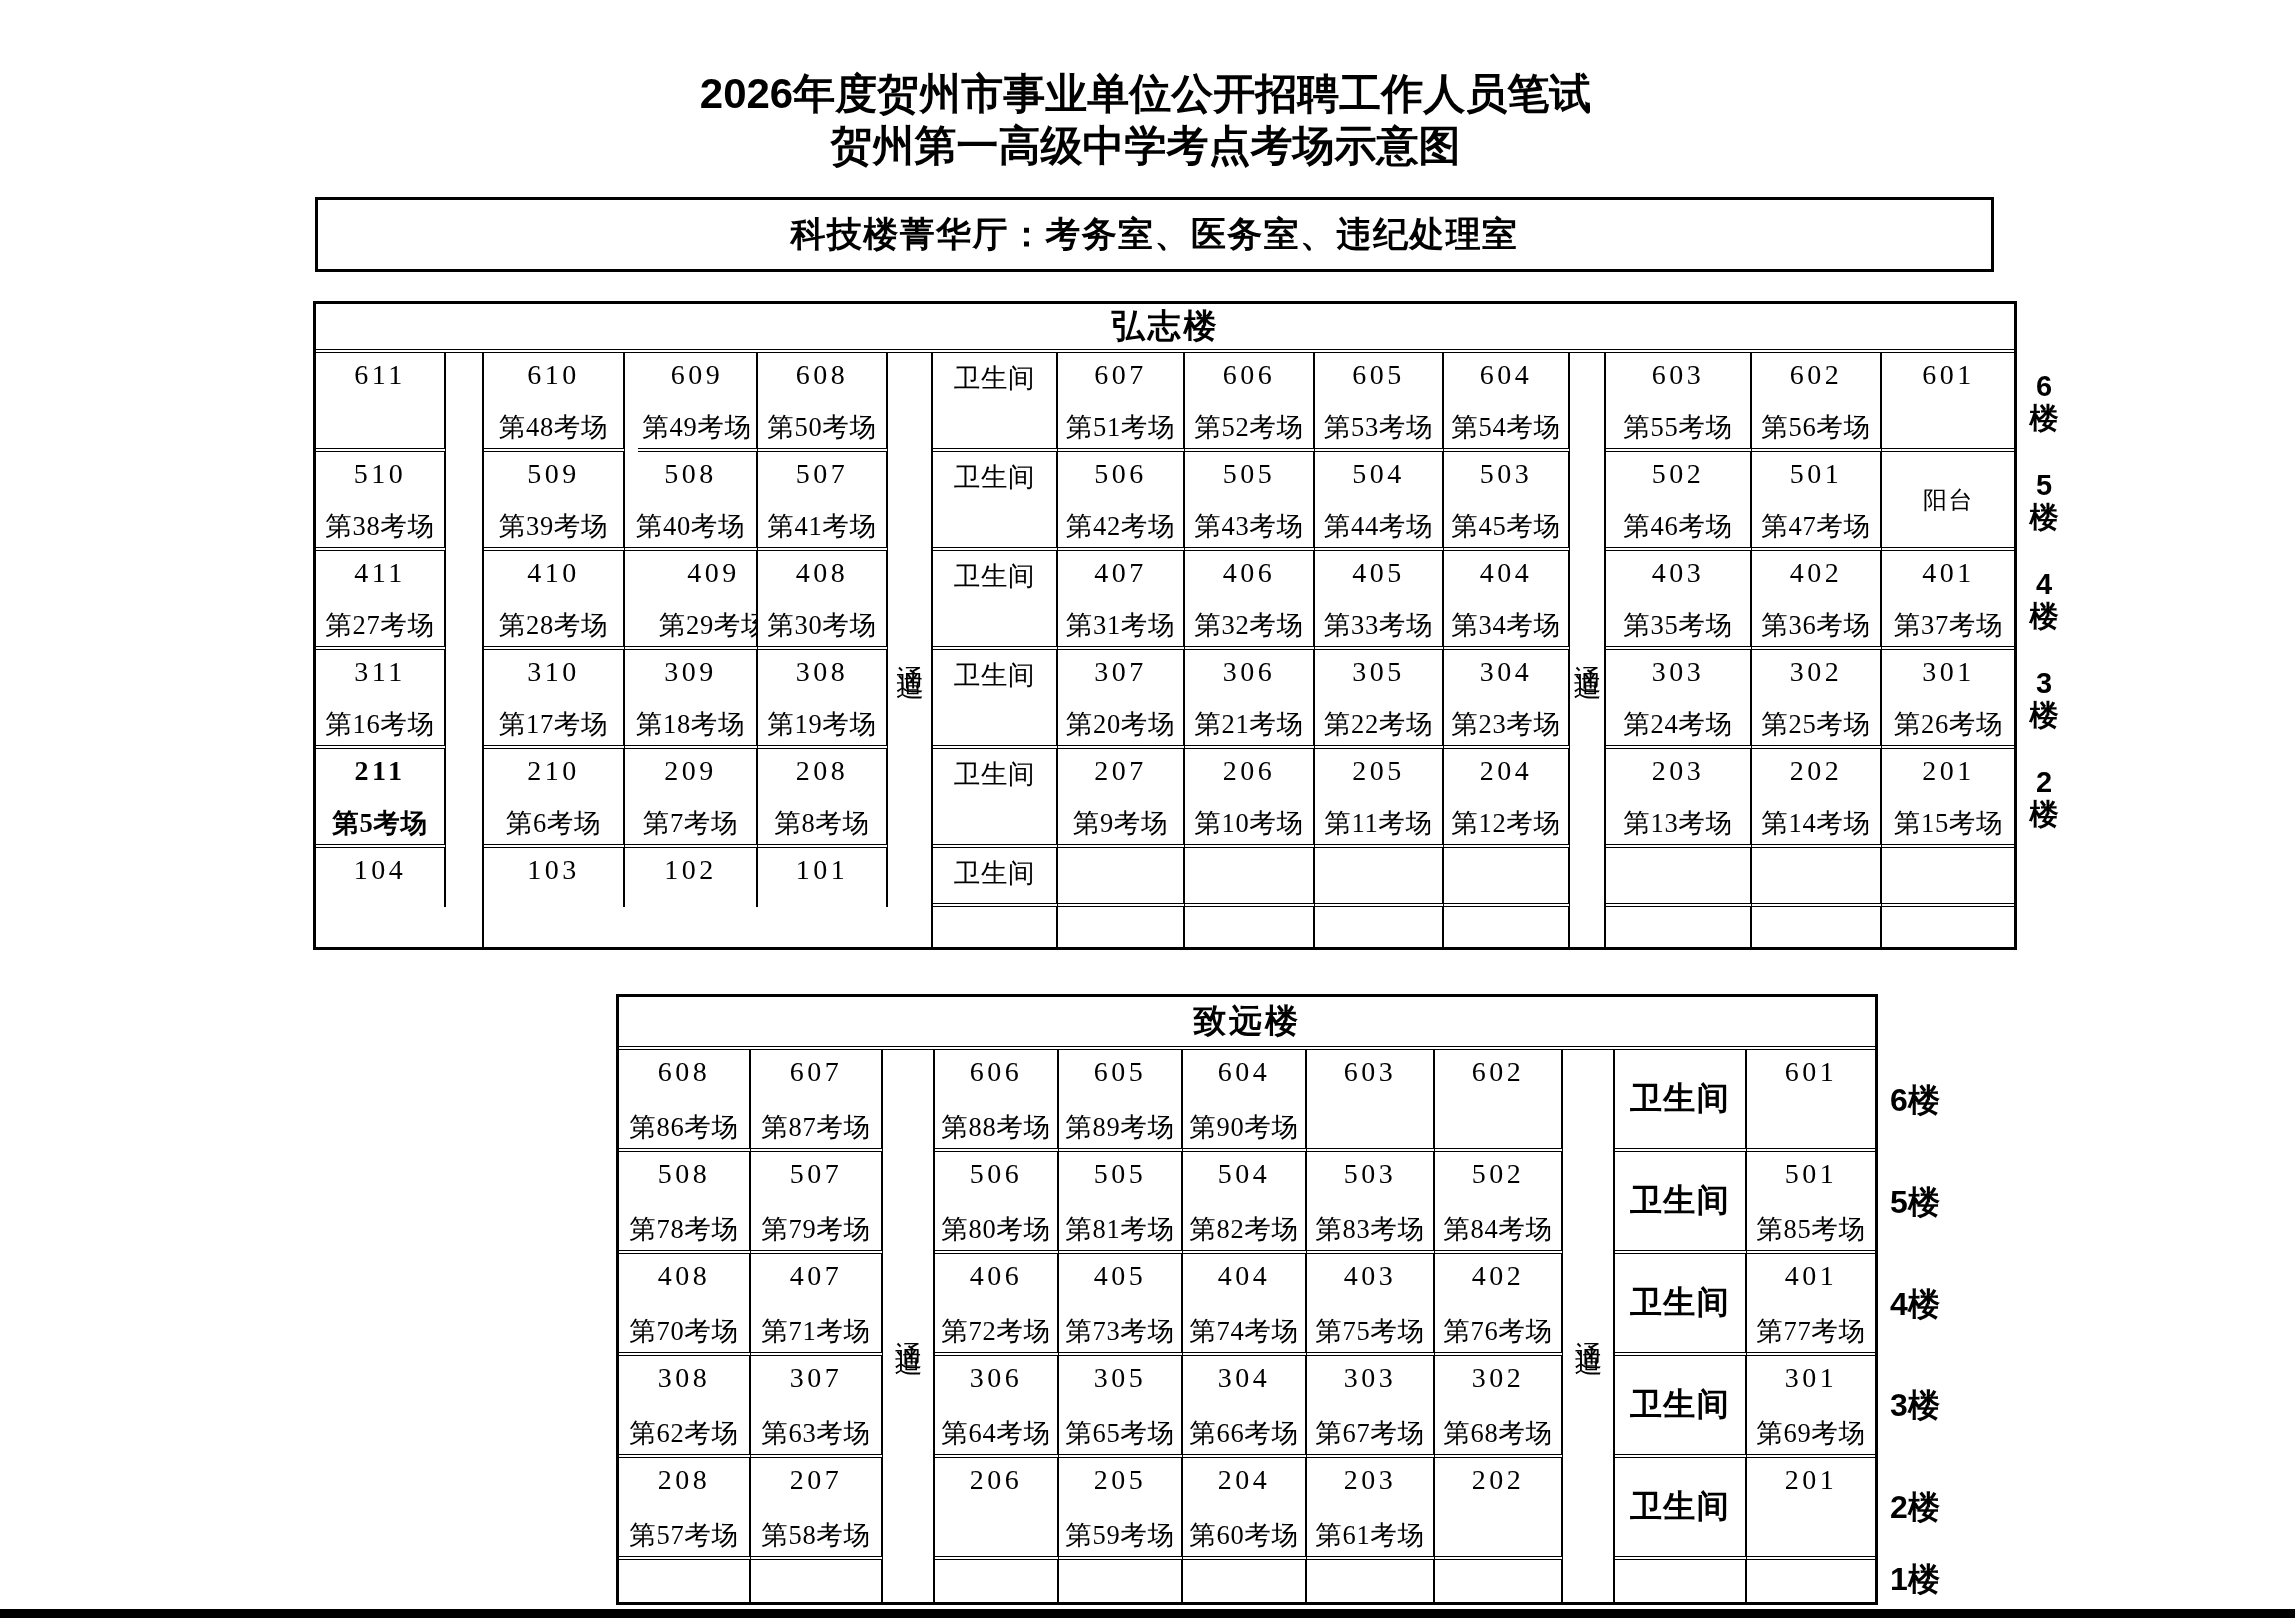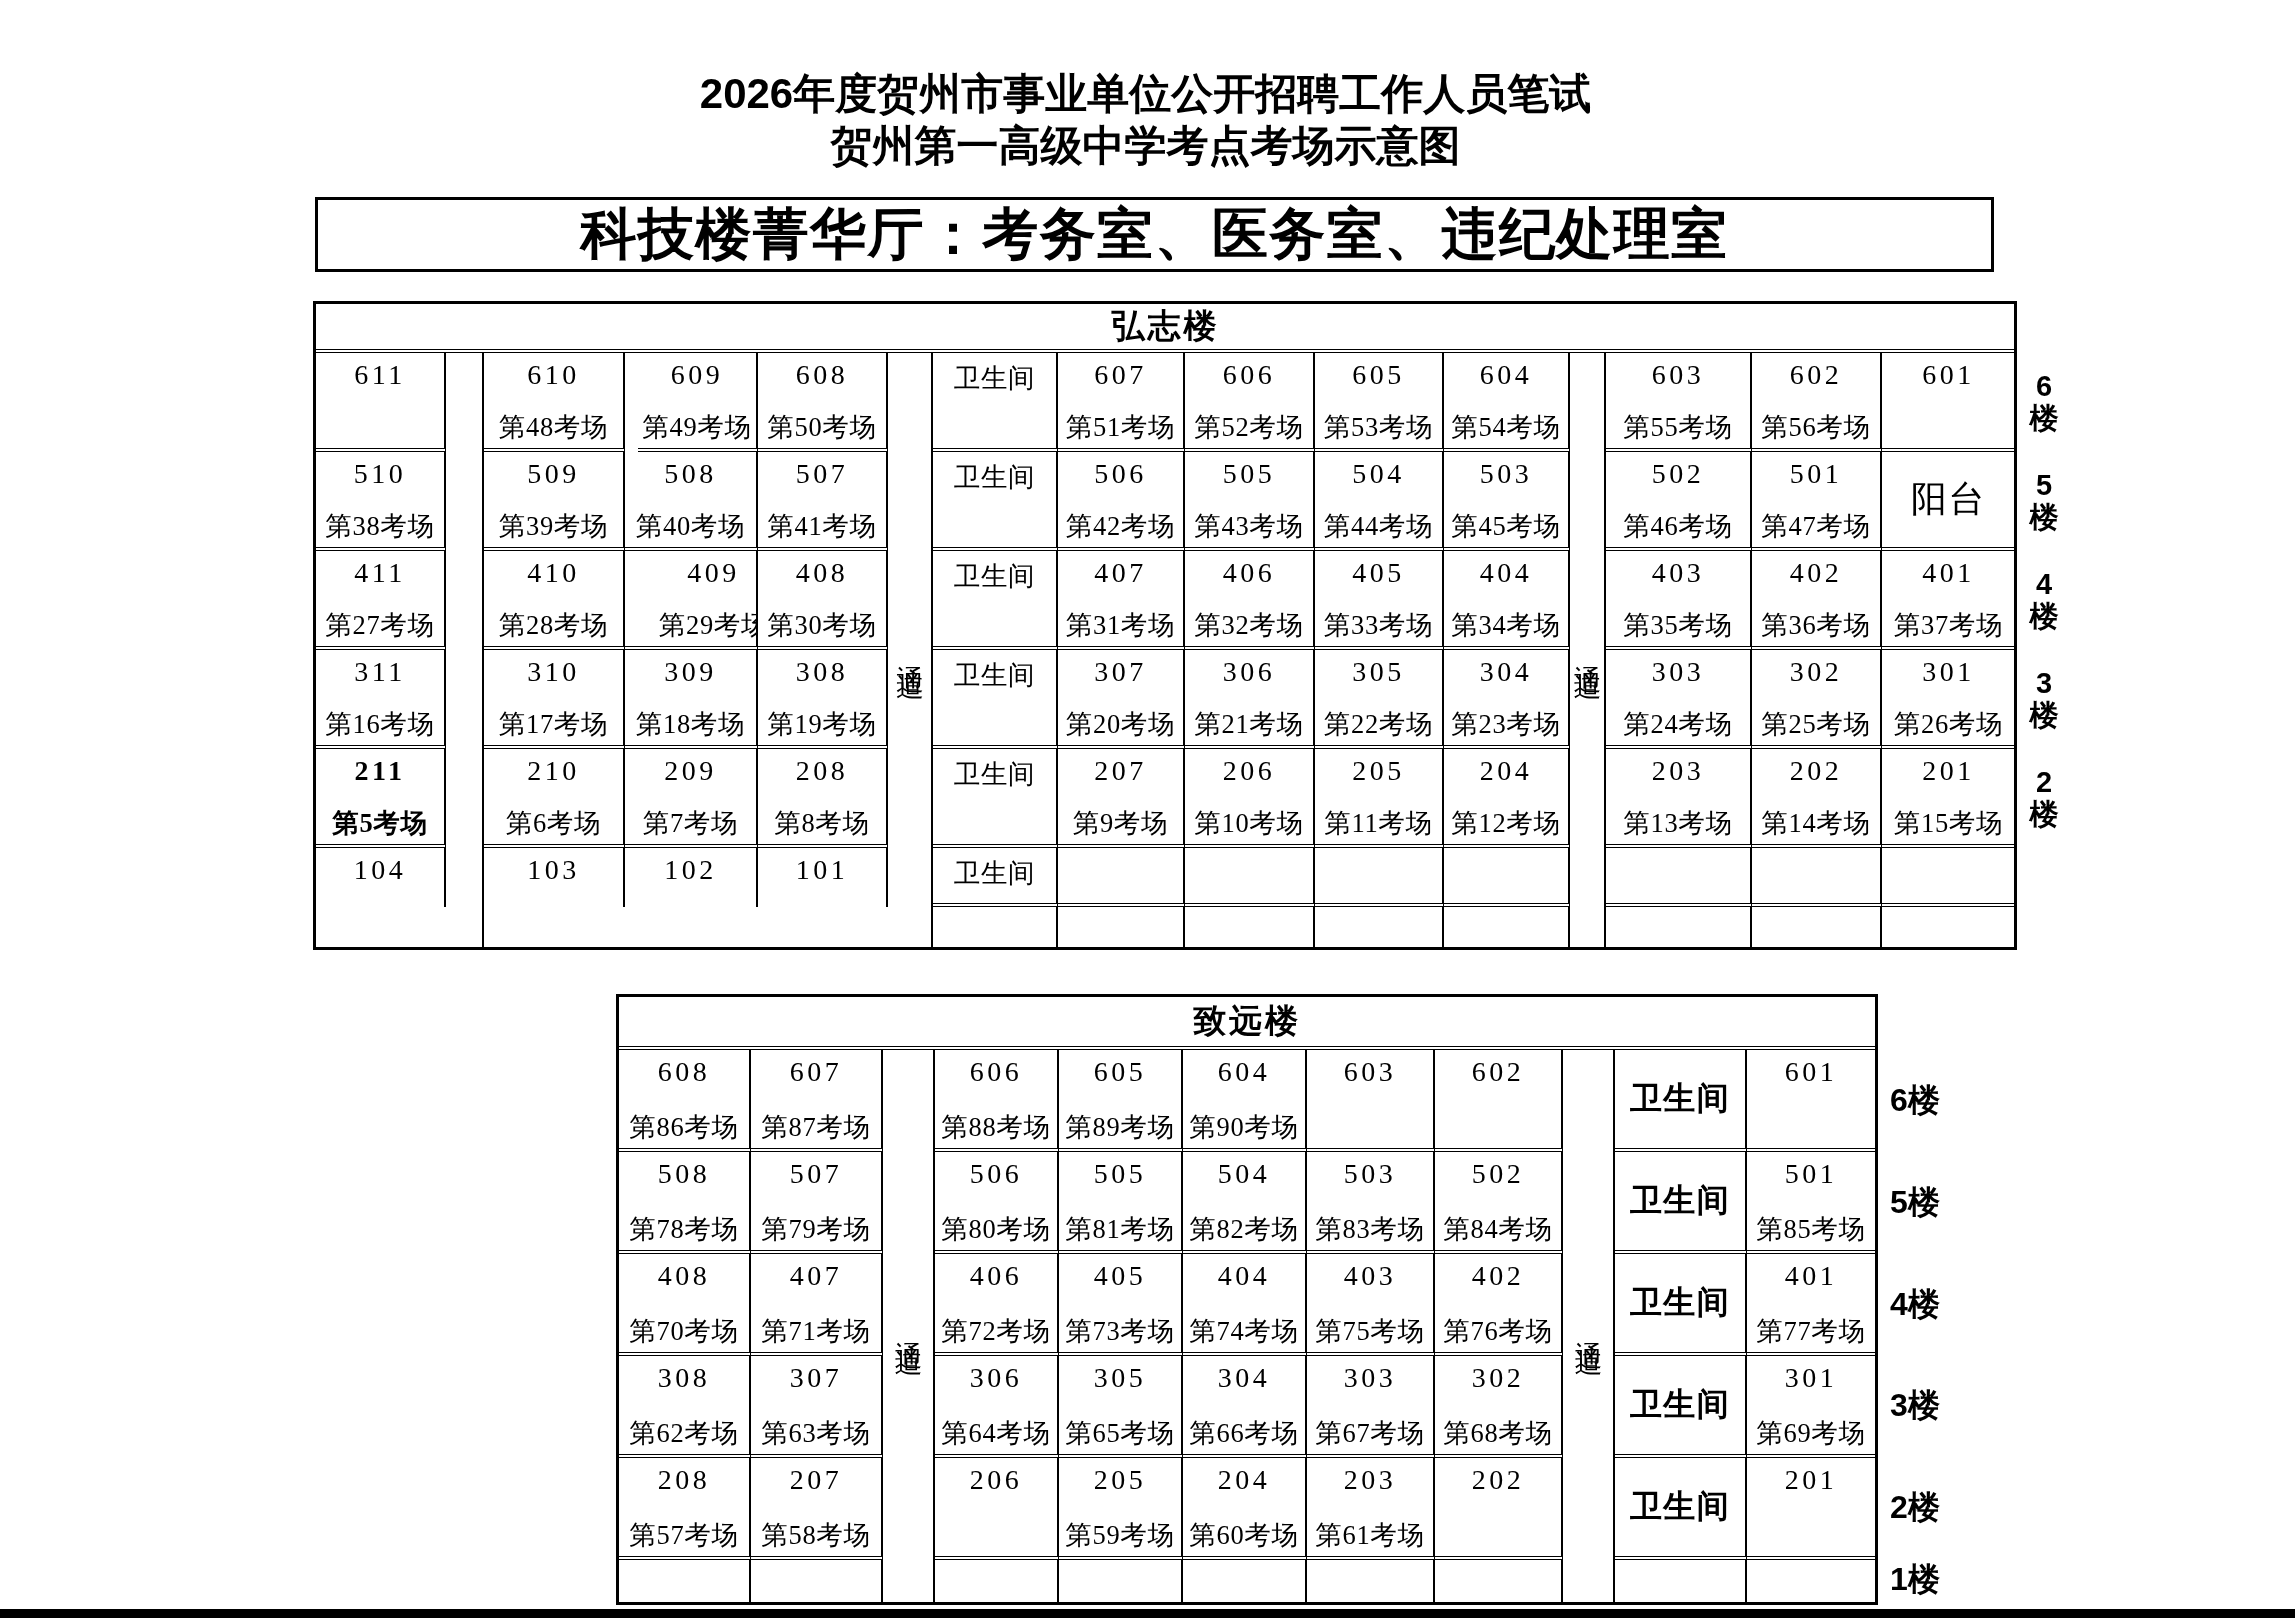--- a/index.html
+++ b/index.html
@@ -15,21 +15,21 @@
     font-weight:bold;font-size:42px;line-height:52px;color:#000;
   }
   
   .notice{
     left:315px;top:197px;width:1679px;height:75px;
     border:3.5px solid #000;box-sizing:border-box;
     display:flex;align-items:center;justify-content:center;
   }
   .notice span{
     font-family:Liberation Mono, monospace;
-    font-weight:bold;font-size:56px;letter-spacing:1.4px;
+    font-weight:bold;font-size:35px;letter-spacing:1.4px;
   }
   
   .bgrid{
     display:grid;box-sizing:content-box;
     border:3.5px solid #000;background:#fff;
   }
   .cell{
     box-sizing:border-box;position:relative;
     border-right:2.1px solid #000;border-bottom:4.9px double #000;
     display:flex;flex-direction:column;align-items:center;justify-content:space-between;
@@ -40,21 +40,21 @@
   .bheader{
     font-family:"Liberation Sans","DejaVu Sans",sans-serif;
     font-weight:bold;font-size:33px;letter-spacing:2.8px;
     flex-direction:row;align-items:center;justify-content:center;
   }
   .num{font-size:28px;letter-spacing:3.5px;margin-top:7px;line-height:1.1;}
   .exam{font-size:26.5px;letter-spacing:0.7px;margin-bottom:5.6px;line-height:1.1;white-space:nowrap;}
   .wc1{justify-content:flex-start;font-size:26.5px;letter-spacing:0.7px;padding-top:7px;}
   .wc2{justify-content:center;font-family:"Liberation Sans","DejaVu Sans",sans-serif;
        font-weight:bold;font-size:32px;letter-spacing:1.4px;}
-  .balcony{justify-content:center;font-size:36px;letter-spacing:1.4px;}
+  .balcony{justify-content:center;font-size:24px;letter-spacing:1.4px;}
   .corridor{justify-content:center;}
   .corridor .vtext{
     writing-mode:vertical-rl;text-orientation:upright;
     font-size:28px;letter-spacing:7px;line-height:1.0;
   }
   
   .flabel{
     display:flex;align-items:center;justify-content:center;text-align:center;
     font-family:"Liberation Sans","DejaVu Sans",sans-serif;font-weight:bold;color:#000;
   }

